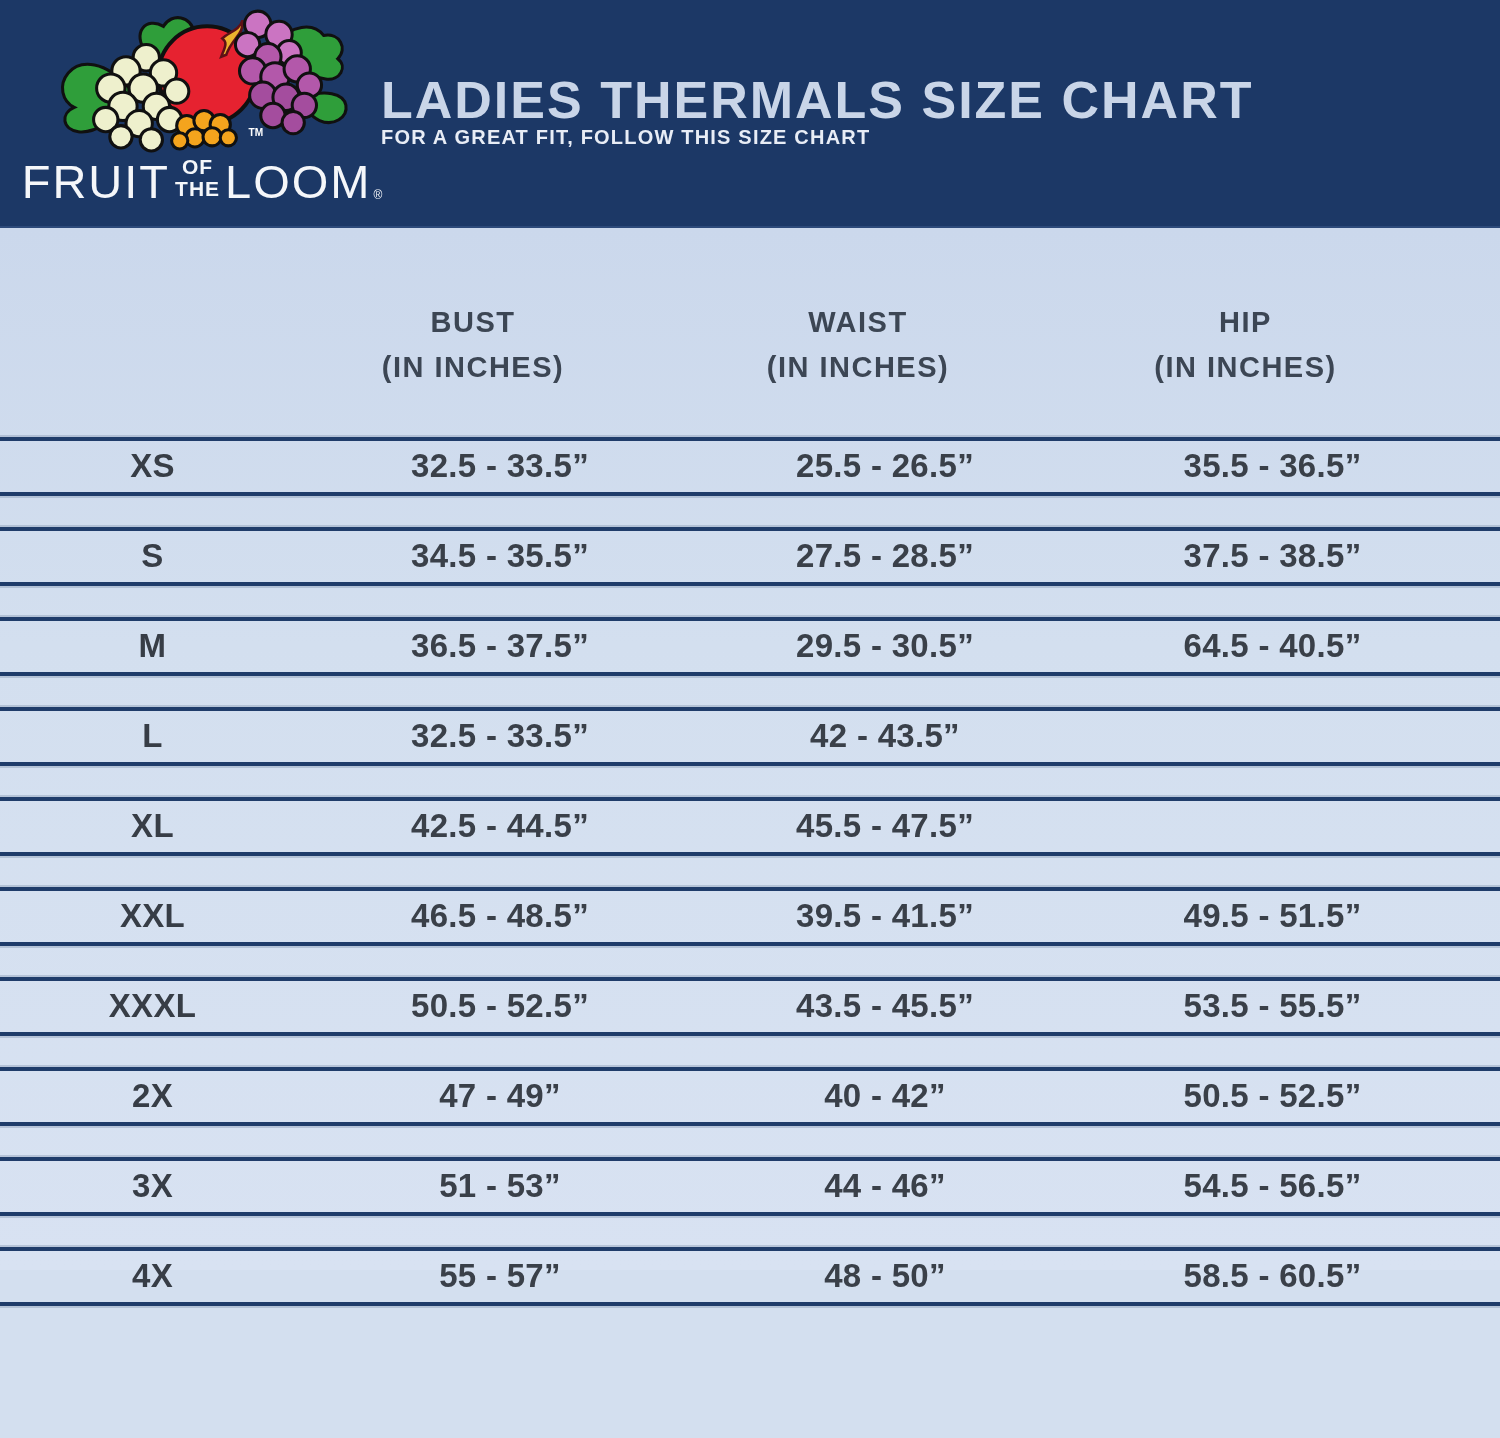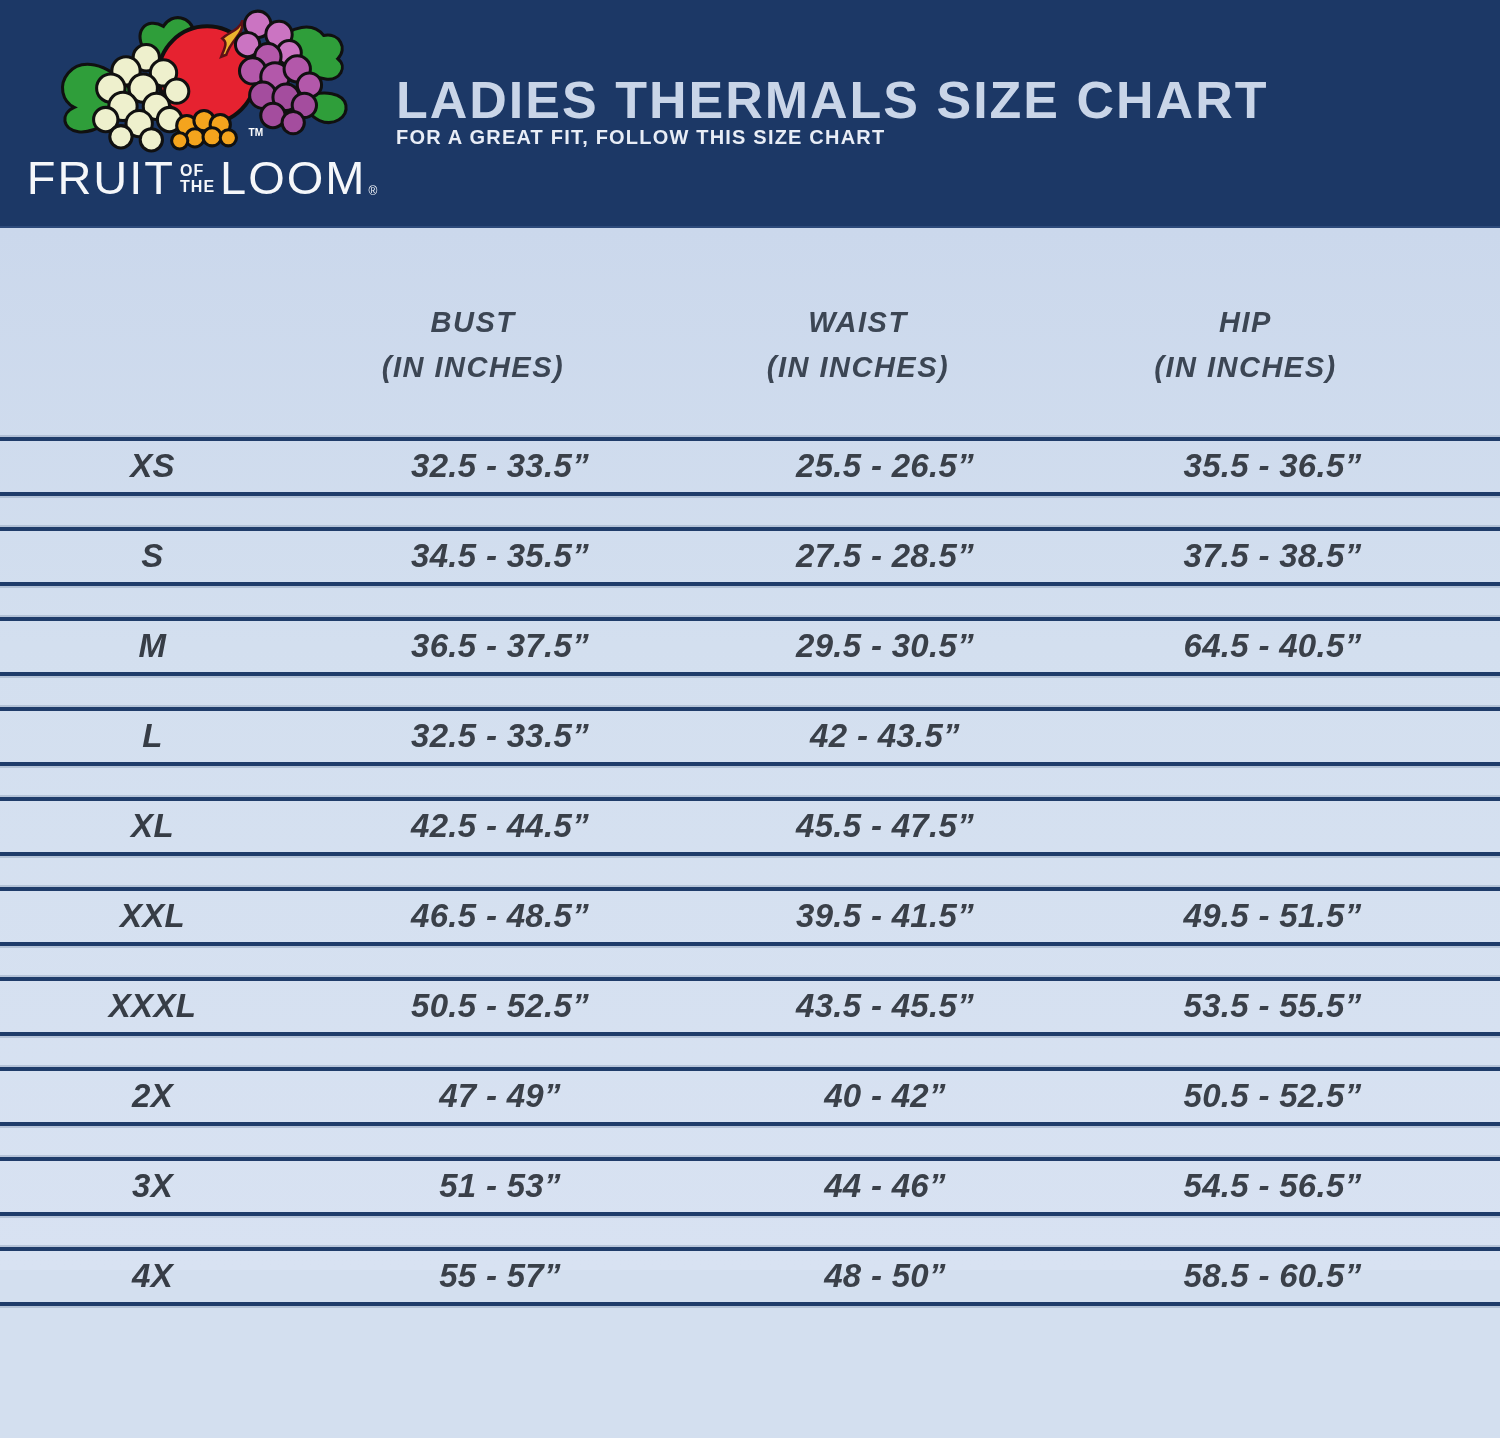--- a/index.html
+++ b/index.html
@@ -34,56 +34,55 @@
     line-height:0.92;
   }
   .wordmark .big {
     font-size:47px;
     font-weight:400;
     letter-spacing:2px;
   }
   .wordmark .ofthe {
     display:flex;
     flex-direction:column;
-    align-items:flex-start;
-    font-size:16px;
+    align-items:center;
+    font-size:21px;
     font-weight:700;
     letter-spacing:1px;
     margin:0 5px;
     padding-bottom:3px;
     line-height:1.05;
   }
   .wordmark .reg {
     font-size:12px;
     padding-bottom:2px;
     margin-left:2px;
   }
   .titles {
     position:absolute;
-    left:396px; top:74px;
+    left:381px; top:74px;
   }
   .titles h1 {
     font-size:52px;
     font-weight:700;
     letter-spacing:2px;
     color:#c9d5e8;
     line-height:1;
   }
   .titles p {
     font-size:20px;
     font-weight:700;
     letter-spacing:1.2px;
     color:#e8edf6;
   }
 
   
   .chart {
     height:1042px;
     background:linear-gradient(180deg,#cbd8ec 0%, #d3dfef 40%, #d8e2f2 100%);
-    font-style:italic;
   }
   .grid {
     display:grid;
     grid-template-columns:305px 390px 380px 395px;
   }
   .cols {
     padding-top:72px;
     transform:translateX(-27px);
   }
   .cols .head {

